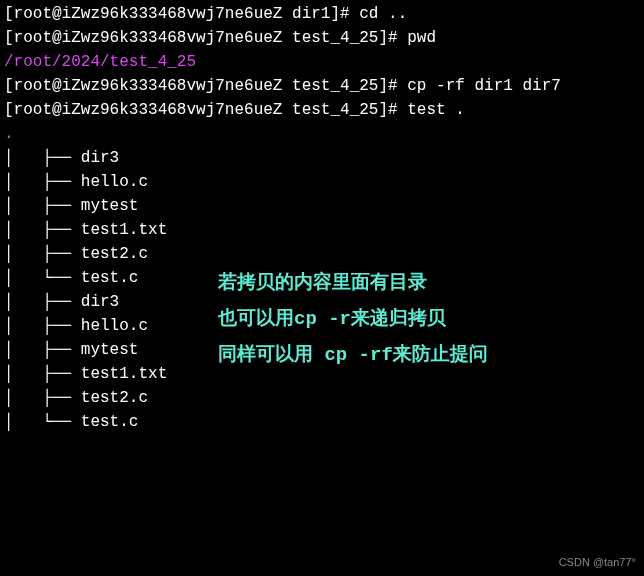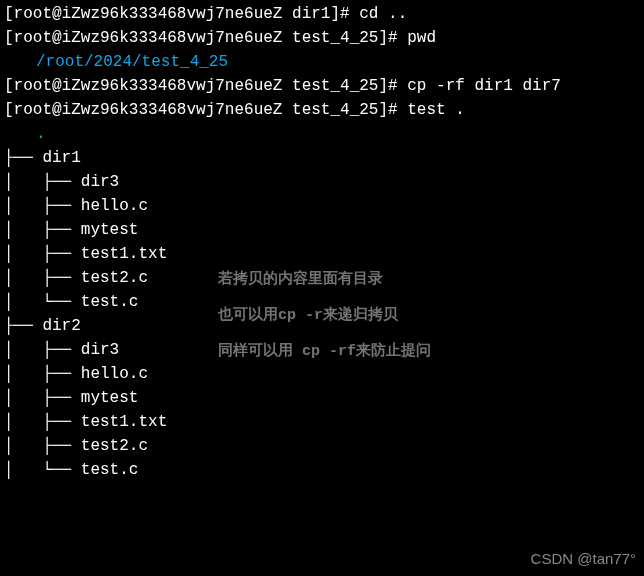--- a/index.html
+++ b/index.html
@@ -22,66 +22,63 @@
     .line {
       white-space: pre;
     }
     .bracket {
       color: #fff;
     }
     .cmd {
       color: #fff;
     }
     .output {
-      color: #0ea5e9;
-      margin-left: 32px;
+      color: #d946ef;
     }
     .tree-line {
       color: #fff;
     }
     .annotation {
-      color: #737373;
+      color: #5eead4;
       font-weight: bold;
       position: absolute;
-      font-size: 15px;
+      font-size: 19px;
     }
     .watermark {
       position: absolute;
       bottom: 6px;
       right: 8px;
       color: #888;
-      font-size: 15px;
+      font-size: 11px;
       font-family: Arial, sans-serif;
     }
     .tree-content {
       position: relative;
     }
     .anno1 { left: 214px; top: 147px; }
     .anno2 { left: 214px; top: 183px; }
     .anno3 { left: 214px; top: 219px; }
   </style>
 </head>
 <body>
 
 <div class="line"><span class="bracket">[root@iZwz96k333468vwj7ne6ueZ dir1]# </span><span class="cmd">cd ..</span></div>
 <div class="line"><span class="bracket">[root@iZwz96k333468vwj7ne6ueZ test_4_25]# </span><span class="cmd">pwd</span></div>
 <div class="line output">/root/2024/test_4_25</div>
 <div class="line"><span class="bracket">[root@iZwz96k333468vwj7ne6ueZ test_4_25]# </span><span class="cmd">cp -rf dir1 dir7</span></div>
 <div class="line"><span class="bracket">[root@iZwz96k333468vwj7ne6ueZ test_4_25]# </span><span class="cmd">test .</span></div>
 
 <div class="tree-content">
 <div class="line output">.</div>
-<div class="line tree-line">├── dir1</div>
 <div class="line tree-line">│   ├── dir3</div>
 <div class="line tree-line">│   ├── hello.c</div>
 <div class="line tree-line">│   ├── mytest</div>
 <div class="line tree-line">│   ├── test1.txt</div>
 <div class="line tree-line">│   ├── test2.c</div>
 <div class="line tree-line">│   └── test.c</div>
-<div class="line tree-line">├── dir2</div>
 <div class="line tree-line">│   ├── dir3</div>
 <div class="line tree-line">│   ├── hello.c</div>
 <div class="line tree-line">│   ├── mytest</div>
 <div class="line tree-line">│   ├── test1.txt</div>
 <div class="line tree-line">│   ├── test2.c</div>
 <div class="line tree-line">│   └── test.c</div>
 
 <div class="annotation anno1">若拷贝的内容里面有目录</div>
 <div class="annotation anno2">也可以用cp -r来递归拷贝</div>
 <div class="annotation anno3">同样可以用 cp -rf来防止提问</div>

